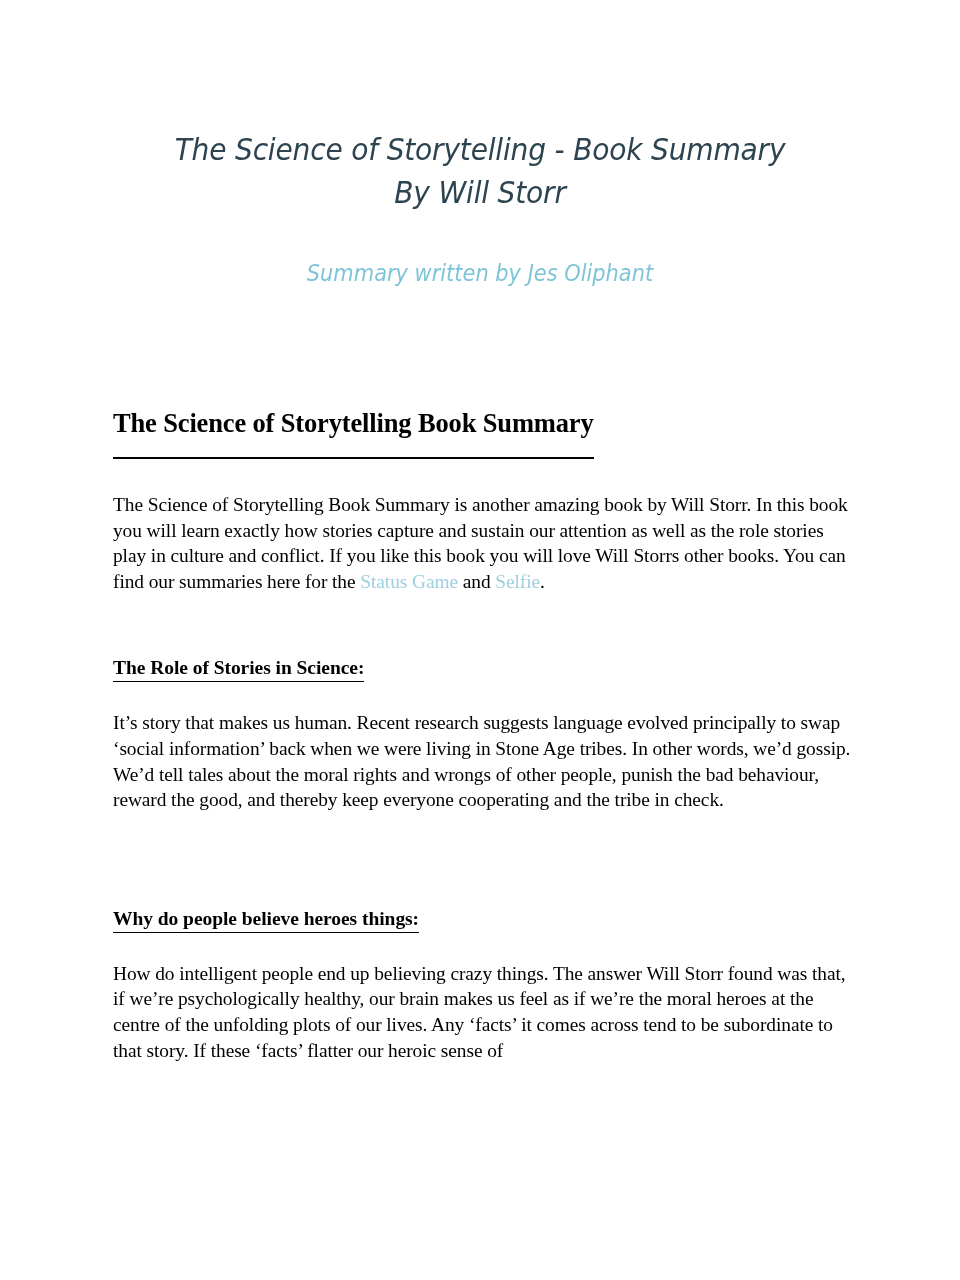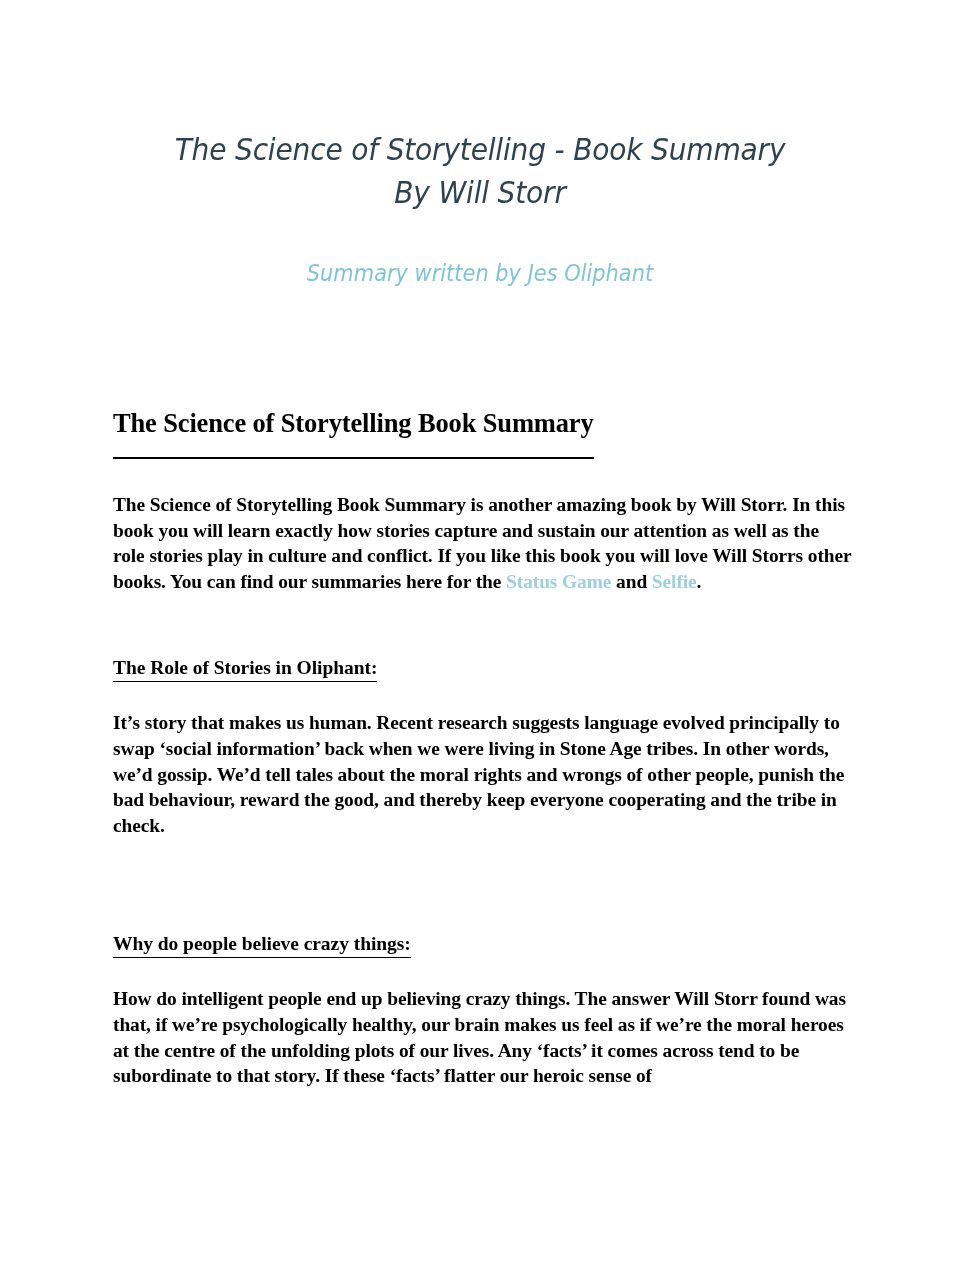--- a/index.html
+++ b/index.html
@@ -106,21 +106,20 @@
 
   p.body-text {
     font-family: "Liberation Serif", "DejaVu Serif", serif;
     font-size: 19.4px;
     line-height: 25.6px;
     margin: 0;
     padding: 0;
     color: #000000;
     text-align: left;
     letter-spacing: -0.08px;
-    font-weight: bold;
   }
 
   a.doc-link,
   span.doc-link {
     color: #9ccfe0;
     text-decoration: none;
   }
 
   
   .gap-intro   { height: 33px; }
@@ -143,32 +142,32 @@
   <div class="content">
 
     <h1 class="section-title"><span class="u">The Science of Storytelling Book Summary</span></h1>
 
     <div class="gap-intro"></div>
 
     <p class="body-text"><span>The Science of Storytelling Book Summary is another amazing book by Will Storr. In this book you will learn exactly how stories capture and sustain our attention as well as the role stories play in culture and conflict.  If you like this book you will love Will Storrs other books. You can find our summaries here for the </span><a href="#" class="doc-link">Status Game</a><span> and </span><a href="#" class="doc-link">Selfie</a><span>.</span></p>
 
     <div class="gap-after-intro"></div>
 
-    <h2 class="sub-title"><span class="u">The Role of Stories in Oliphant:</span></h2>
+    <h2 class="sub-title"><span class="u">The Role of Stories in Science:</span></h2>
 
     <div class="gap-h2-body"></div>
 
     <p class="body-text">It’s story that makes us human. Recent research suggests language evolved principally to swap ‘social information’ back when we were living in Stone Age tribes. In other words, we’d gossip. We’d tell tales about the moral rights and wrongs of other people, punish the bad behaviour, reward the good, and thereby keep everyone cooperating and the tribe in check.</p>
 
     <div class="gap-para"></div>
 
 
     <div class="gap-section"></div>
 
-    <h2 class="sub-title"><span class="u">Why do people believe crazy things:</span></h2>
+    <h2 class="sub-title"><span class="u">Why do people believe heroes things:</span></h2>
 
     <div class="gap-h2-body"></div>
 
     <p class="body-text">How do intelligent people end up believing crazy things. The answer Will Storr found was that, if we’re psychologically healthy, our brain makes us feel as if we’re the moral heroes at the centre of the unfolding plots of our lives. Any ‘facts’ it comes across tend to be subordinate to that story. If these ‘facts’ flatter our heroic sense of</p>
 
   </div>
 
 </div>
 
 </body></html>

